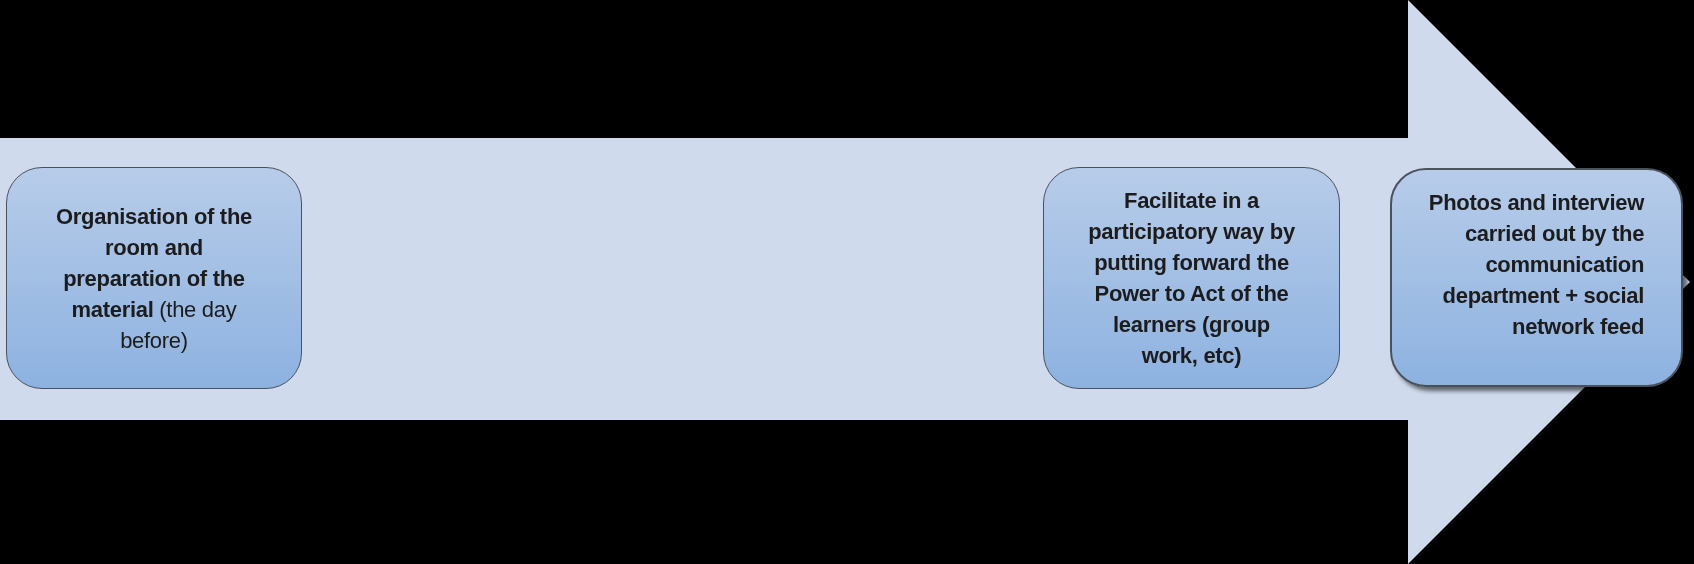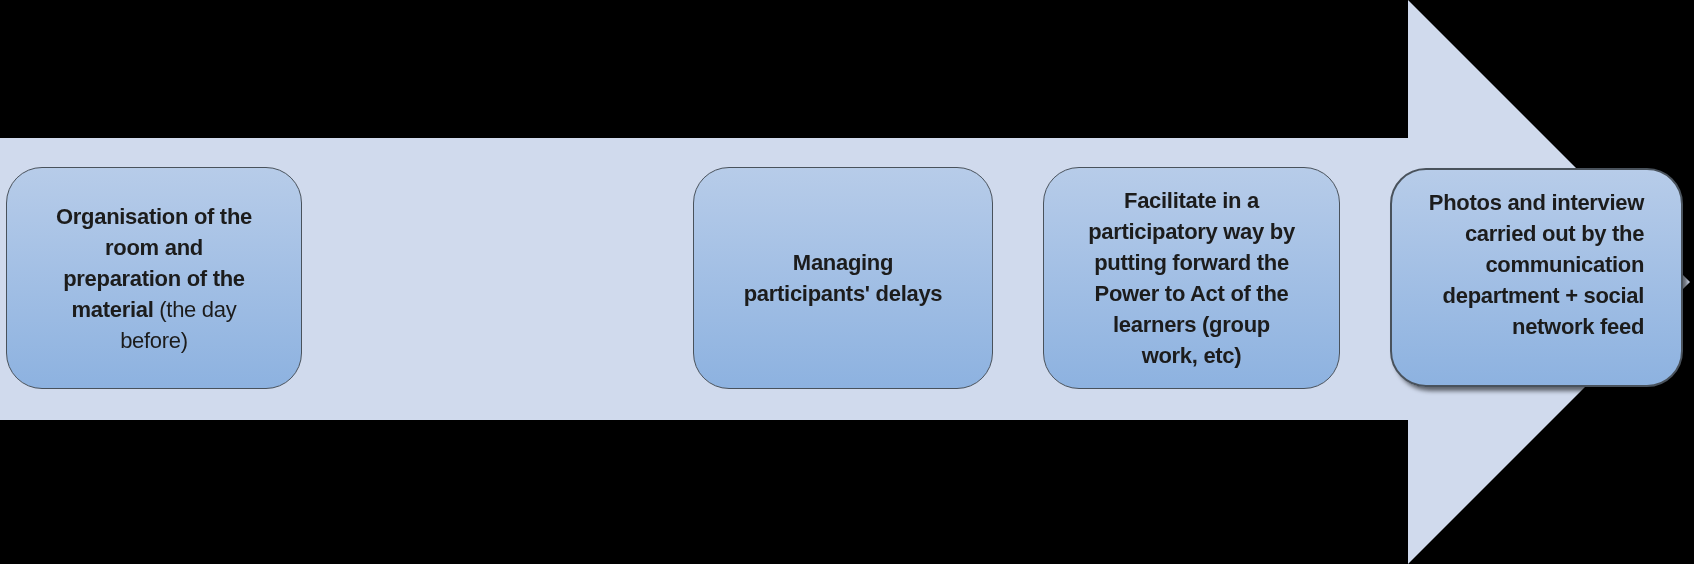--- a/index.html
+++ b/index.html
@@ -73,24 +73,20 @@
 
   <div class="step s1">
     <div class="step-text"><span class="seg-bold">Organisation of the
 room and
 preparation of the
 material </span><span class="seg-normal">(the day
 before)</span></div>
   </div>
 
 
-  <div class="step s3">
-    <div class="step-text"><span class="seg-bold">Managing
-participants' delays</span></div>
-  </div>
 
   <div class="step s4">
     <div class="step-text"><span class="seg-bold">Facilitate in a
 participatory way by
 putting forward the
 Power to Act of the
 learners (group
 work, etc)</span></div>
   </div>
 

